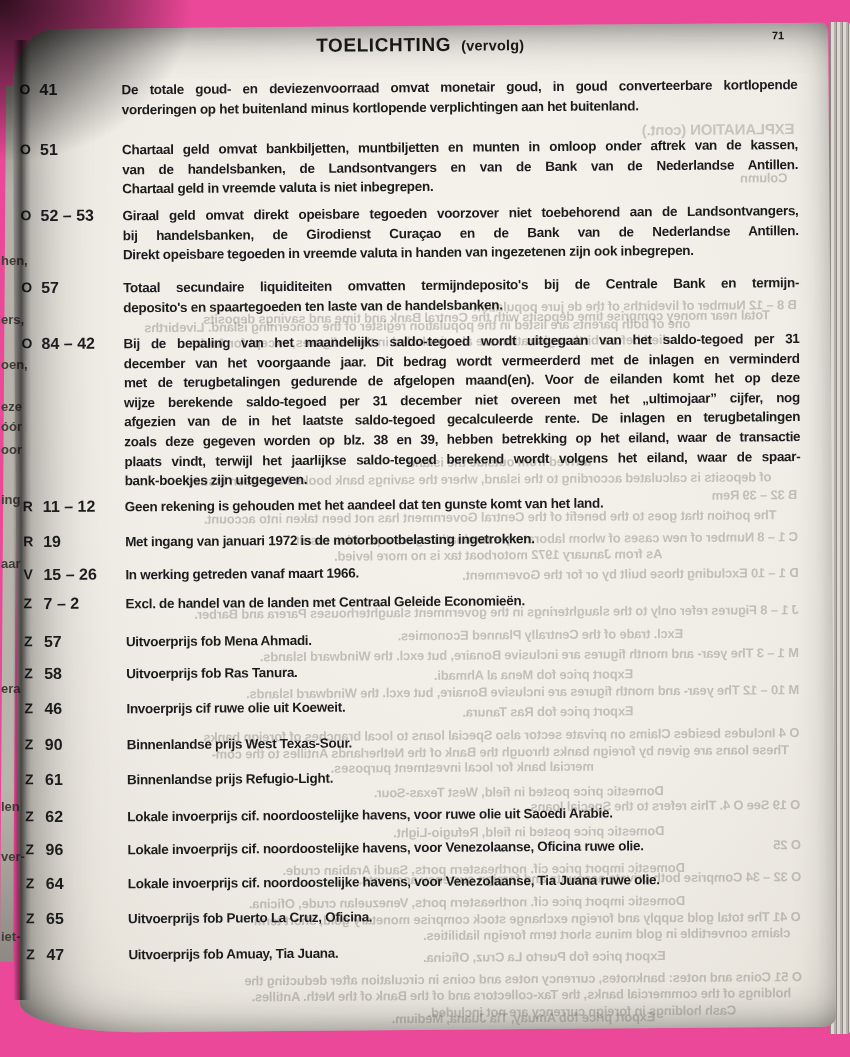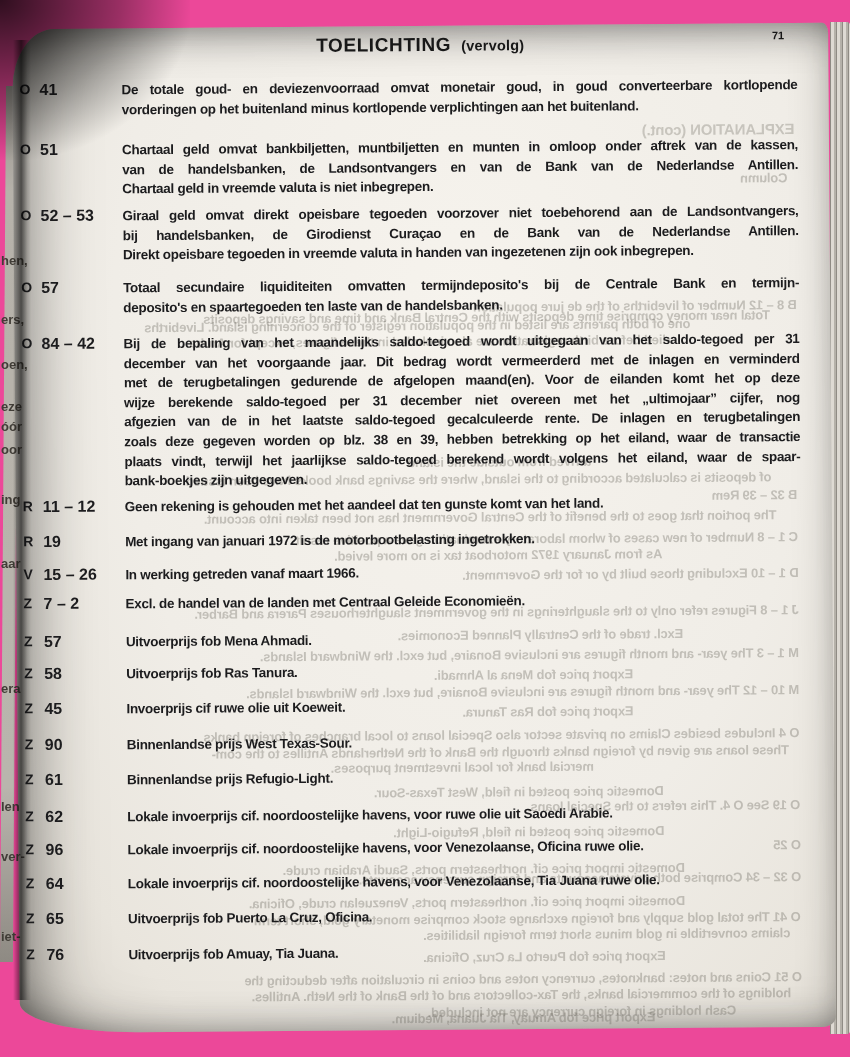--- a/index.html
+++ b/index.html
@@ -184,21 +184,21 @@
   </div>
         <div class="entry" style="top: 636px;">
     <span class="letter">Z</span>
     <span class="range">58</span>
     <div class="etext">
             <div class="lastline">Uitvoerprijs fob Ras Tanura.</div>
           </div>
   </div>
         <div class="entry" style="top: 671px;">
     <span class="letter">Z</span>
-    <span class="range">45</span>
+    <span class="range">46</span>
     <div class="etext">
             <div class="lastline">Invoerprijs cif ruwe olie uit Koeweit.</div>
           </div>
   </div>
         <div class="entry" style="top: 707px;">
     <span class="letter">Z</span>
     <span class="range">90</span>
     <div class="etext">
             <div class="lastline">Binnenlandse prijs West Texas-Sour.</div>
           </div>
@@ -233,21 +233,21 @@
   </div>
         <div class="entry" style="top: 881px;">
     <span class="letter">Z</span>
     <span class="range">65</span>
     <div class="etext">
             <div class="lastline">Uitvoerprijs fob Puerto La Cruz, Oficina.</div>
           </div>
   </div>
         <div class="entry" style="top: 917px;">
     <span class="letter">Z</span>
-    <span class="range">76</span>
+    <span class="range">47</span>
     <div class="etext">
             <div class="lastline">Uitvoerprijs fob Amuay, Tia Juana.</div>
           </div>
   </div>
       </div>
   </div>
 
   <div id="fragments">
       <div class="fragment" style="top: 253px;">hen,</div>
       <div class="fragment" style="top: 312px;">ers,</div>

